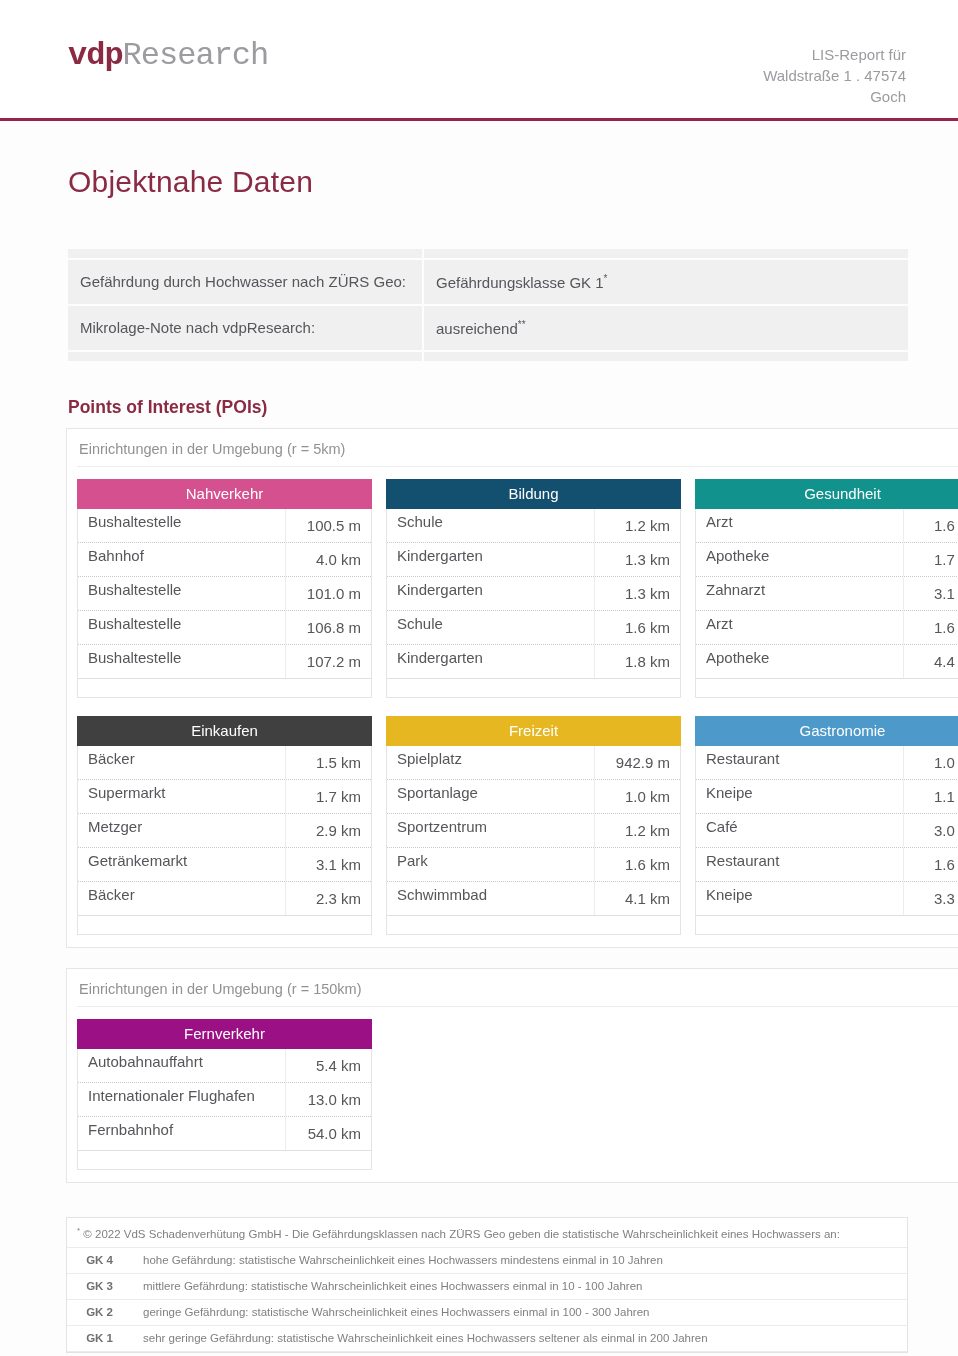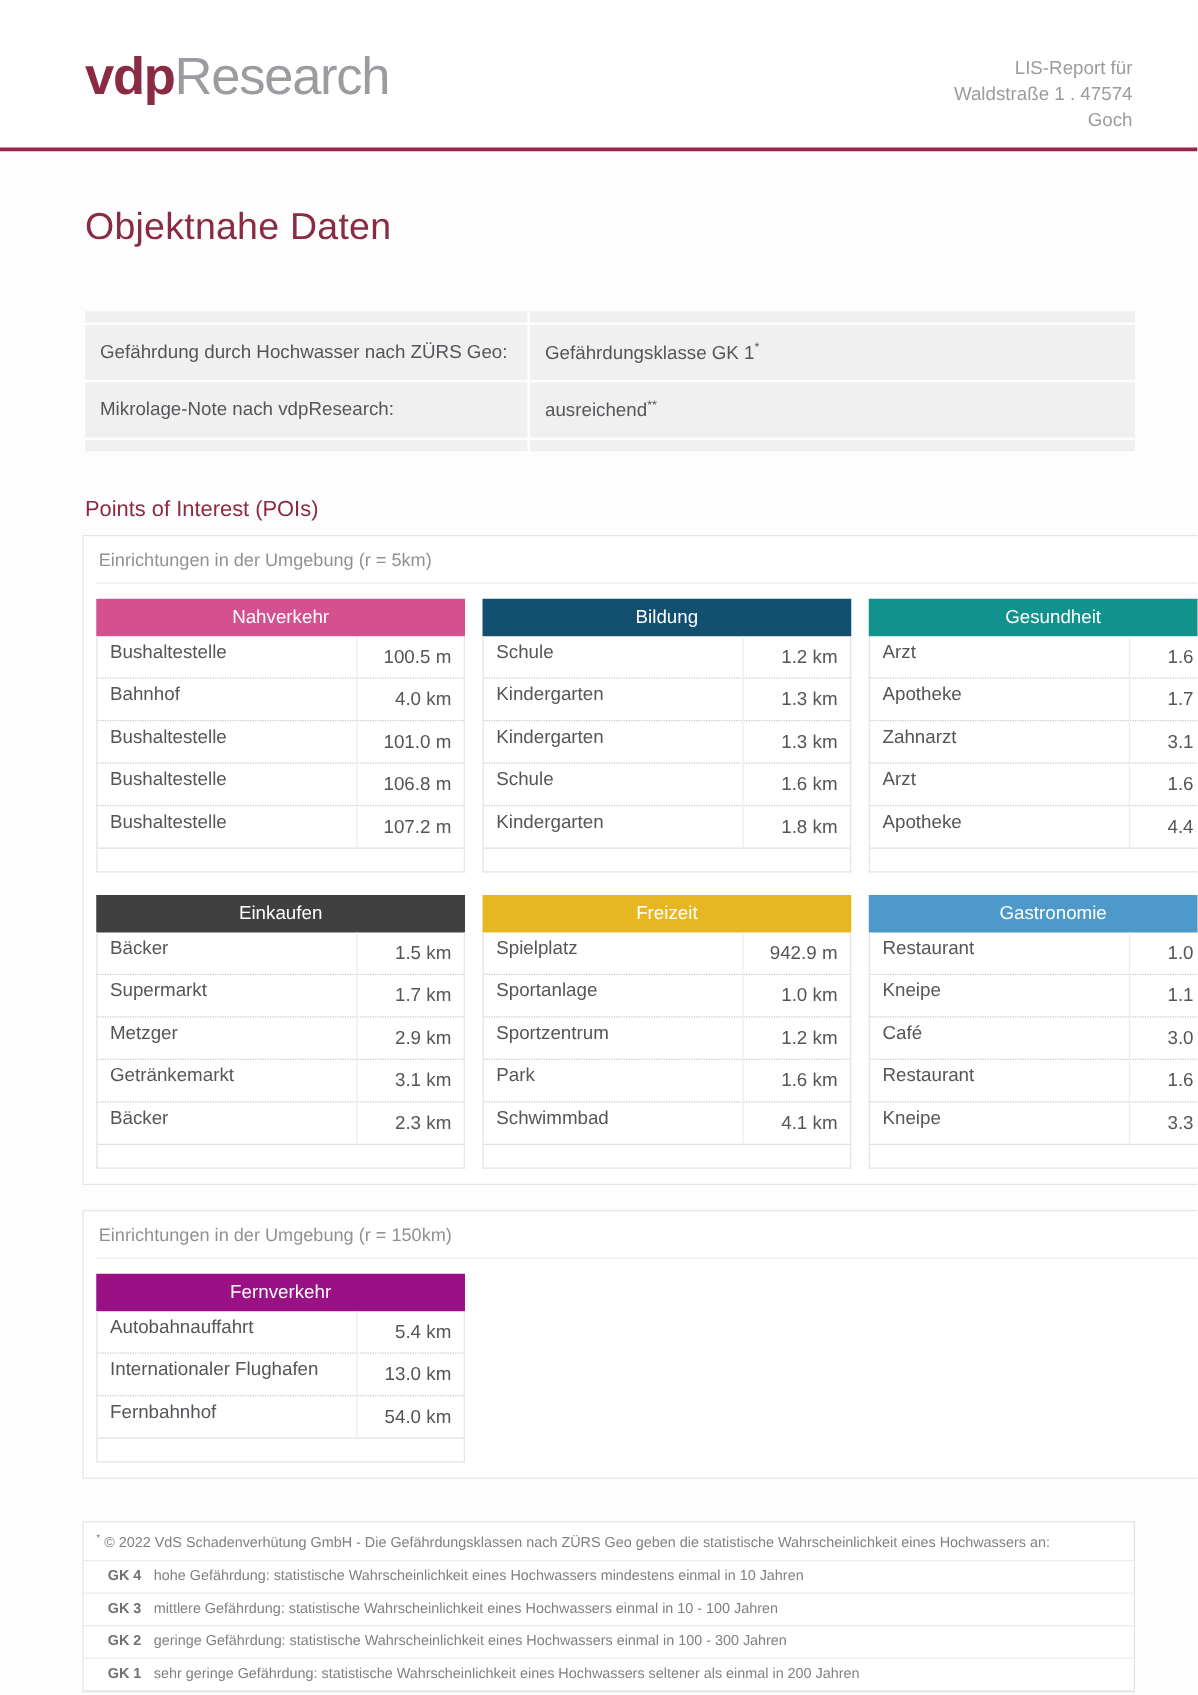--- a/index.html
+++ b/index.html
@@ -11,40 +11,40 @@
     position: relative;
     overflow: hidden;
   }
   .page { width: 958px; height: 1356px; background: #fdfdfd; }
 
   
   .top-header {
     display: flex; justify-content: space-between; align-items: flex-start;
     padding: 38px 52px 0 68px; height: 118px; background: #ffffff;
   }
-  .logo { font-family: Liberation Sans, sans-serif; font-size: 42px; line-height: 1.1; letter-spacing: -1px; }
+  .logo { font-family: Liberation Mono, monospace; font-size: 32px; line-height: 1.1; letter-spacing: -1px; }
   .logo .vdp { color: #8b2a43; font-weight: bold; }
   .logo .research { color: #9b9ba0; font-weight: normal; }
   .header-address { text-align: right; color: #9b9ba0; font-size: 15px; line-height: 21px; padding-top: 6px; }
   .brand-rule { height: 3px; background: #9b2248; width: 958px; }
 
   
   .page-title { margin: 44px 68px 0; font-size: 30px; font-weight: 500; color: #8b2a43; letter-spacing: 0.2px; }
 
   
   .summary {
     margin: 50px 50px 0 68px; width: 840px;
     display: grid; grid-template-columns: 354px 1fr; grid-auto-rows: auto; gap: 2px;
   }
   .summary .cell { background: #f0f0f1; padding: 13px 12px; font-size: 15px; color: #55565a; }
   .summary .pad { background: #f0f0f1; height: 9px; padding: 0; }
   .summary sup { font-size: 10px; color: #55565a; }
 
   
-  .poi-title { margin: 36px 68px 10px; font-size: 17.5px; font-weight: 400; color: #8b2a43; }
+  .poi-title { margin: 36px 68px 10px; font-size: 17.5px; font-weight: 700; color: #8b2a43; }
 
   .poi-group {
     margin: 0 50px 0 66px; width: 935px;
     border: 1px solid #e6e6e6; background: #fff;
     padding: 6px 10px 12px;
   }
   .poi-group + .poi-group { margin-top: 20px; }
   .group-label {
     color: #8f9193; font-size: 14.5px; padding: 6px 2px 9px;
     border-bottom: 1px solid #ececec;
@@ -72,21 +72,21 @@
   .footnotes {
     margin: 34px 50px 0 66px; width: 842px;
     border: 1px solid #e3e3e3; background: #fff;
     font-size: 11.5px; color: #808084;
   }
   .fn-row { padding: 6px 10px; border-bottom: 1px solid #ebebeb; line-height: 13px; }
   .footnotes .fn-row:last-child { border-bottom: none; }
   .fn-row sup { font-size: 8px; }
   .gk-row { display: flex; border-bottom: 1px solid #ebebeb; }
   .gk-label { width: 52px; text-align: right; font-weight: bold; padding: 6px 6px 6px 0; color: #6f7073; white-space: nowrap; }
-  .gk-text { flex: 1; padding: 6px 10px 6px 4px; line-height: 13px; }
+  .gk-text { flex: 1; padding: 6px 10px 6px 4px; line-height: 13px; margin-left: 20px; }
 </style>
 </head>
 <body>
 
 <div class="page">
 
   <div class="top-header">
     <div class="logo">
       <span class="vdp">vdp</span><span class="research">Research</span>
     </div>

